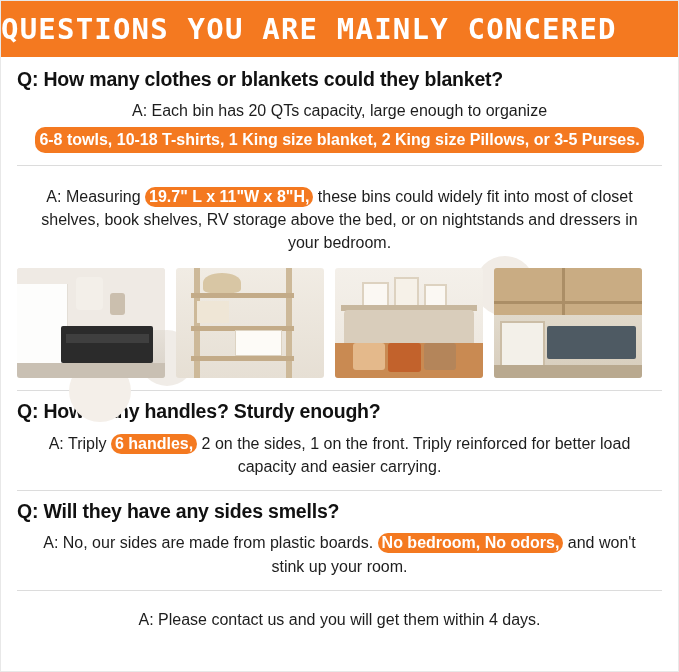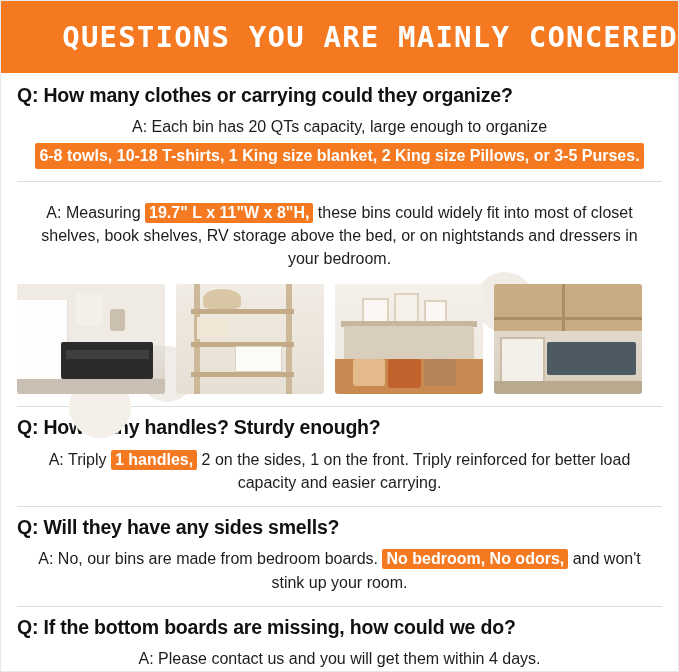--- a/index.html
+++ b/index.html
@@ -17,24 +17,24 @@
   .page {
     width: 679px;
     height: 672px;
     position: relative;
     box-sizing: border-box;
     border: 1px solid #e8e8e8;
   }
   
   .banner {
     background: #f47920;
-    height: 72px;
+    height: 56px;
     display: flex;
     align-items: center;
-    justify-content: flex-end;
+    justify-content: flex-start;
     box-sizing: border-box;
   }
   .banner-title {
     color: #ffffff;
     font-family: "DejaVu Sans Mono", monospace;
     font-weight: bold;
     font-size: 29px;
     letter-spacing: 1.2px;
     white-space: nowrap;
     text-align: center;
@@ -60,21 +60,21 @@
     color: #1d1d1d;
     line-height: 1.45;
     margin: 8px;
     text-align: center;
   }
   .hl {
     background: #f47920;
     color: #ffffff;
     font-weight: bold;
     padding: 1px 4px 2px 4px;
-    border-radius: 2px;
+    border-radius: 10px;
     white-space: nowrap;
   }
   .hl-line {
     display: inline-block;
     margin-top: 4px;
   }
   .divider {
     border: none;
     border-top: 1px solid #dcdcdc;
     margin: 12px 0 0 0;
@@ -149,21 +149,21 @@
 
 <div class="page">
 
   <div class="banner">
     <div class="banner-title">QUESTIONS YOU ARE MAINLY CONCERED</div>
   </div>
 
   <div class="content">
 
     <div class="qa-block">
-      <p class="q">Q: How many clothes or carrying could they organize?</p>
+      <p class="q">Q: How many clothes or blankets could they blanket?</p>
       <p class="a">
         <span>A: Each bin has 20 QTs capacity, large enough to organize</span><br>
         <span class="hl hl-line">6-8 towls, 10-18 T-shirts, 1 King size blanket, 2 King size Pillows, or 3-5 Purses.</span>
       </p>
       <hr class="divider">
     </div>
 
     <div class="qa-block">
       <p class="a"><span>A: Measuring </span><span class="hl">19.7" L x 11"W x 8"H,</span><span> these bins could widely fit into most of closet shelves, book shelves, RV storage above the bed, or on nightstands and dressers in your bedroom.</span></p>
 
@@ -209,29 +209,28 @@
           <div class="win"></div>
             <div class="bunk"></div>
             <div class="floor"></div>
         </div>
       </div>
       <hr class="divider">
     </div>
 
     <div class="qa-block qa-tight">
       <p class="q">Q: How many handles? Sturdy enough?</p>
-      <p class="a"><span>A: Triply </span><span class="hl">1 handles,</span><span> 2 on the sides, 1 on the front. Triply reinforced for better load capacity and easier carrying.</span></p>
+      <p class="a"><span>A: Triply </span><span class="hl">6 handles,</span><span> 2 on the sides, 1 on the front. Triply reinforced for better load capacity and easier carrying.</span></p>
       <hr class="divider">
     </div>
 
     <div class="qa-block qa-tight">
       <p class="q">Q: Will they have any sides smells?</p>
-      <p class="a"><span>A: No, our bins are made from bedroom boards. </span><span class="hl">No bedroom, No odors,</span><span> and won't stink up your room.</span></p>
+      <p class="a"><span>A: No, our sides are made from plastic boards. </span><span class="hl">No bedroom, No odors,</span><span> and won't stink up your room.</span></p>
       <hr class="divider">
     </div>
 
     <div class="qa-block qa-tight">
-      <p class="q">Q: If the bottom boards are missing, how could we do?</p>
       <p class="a">A: Please contact us and you will get them within 4 days.</p>
     </div>
 
   </div>
 </div>
 
 </body></html>

